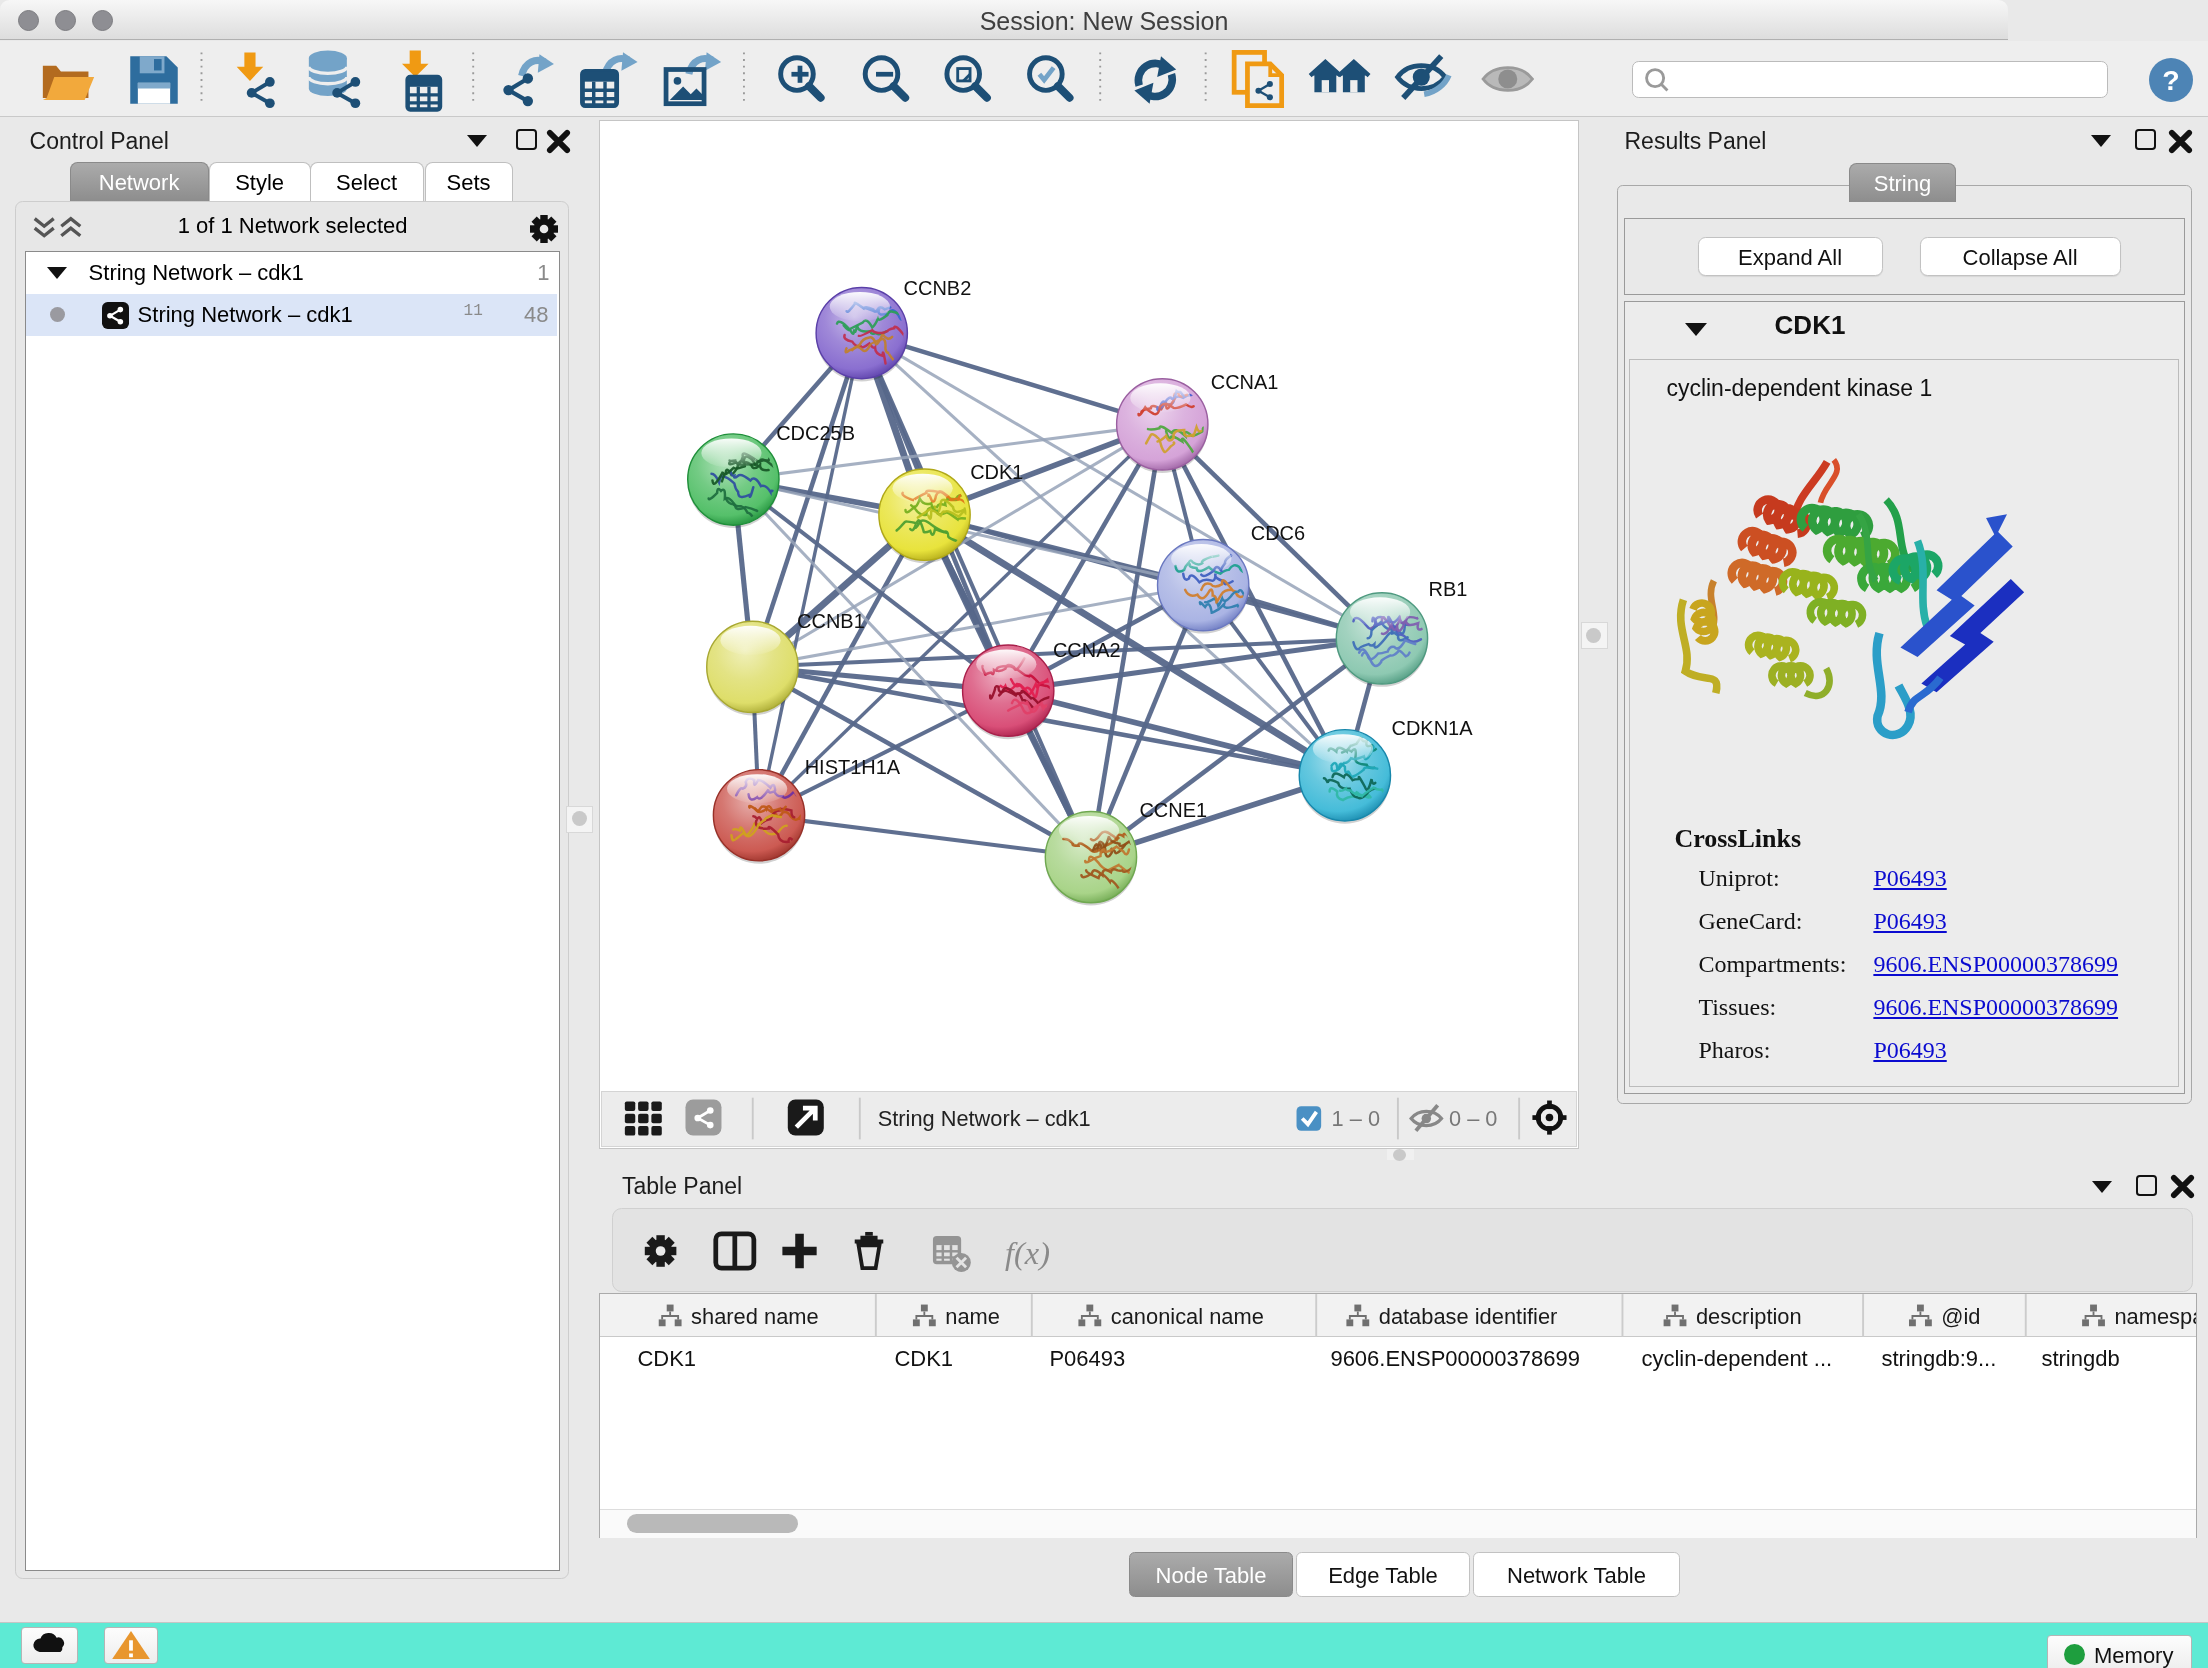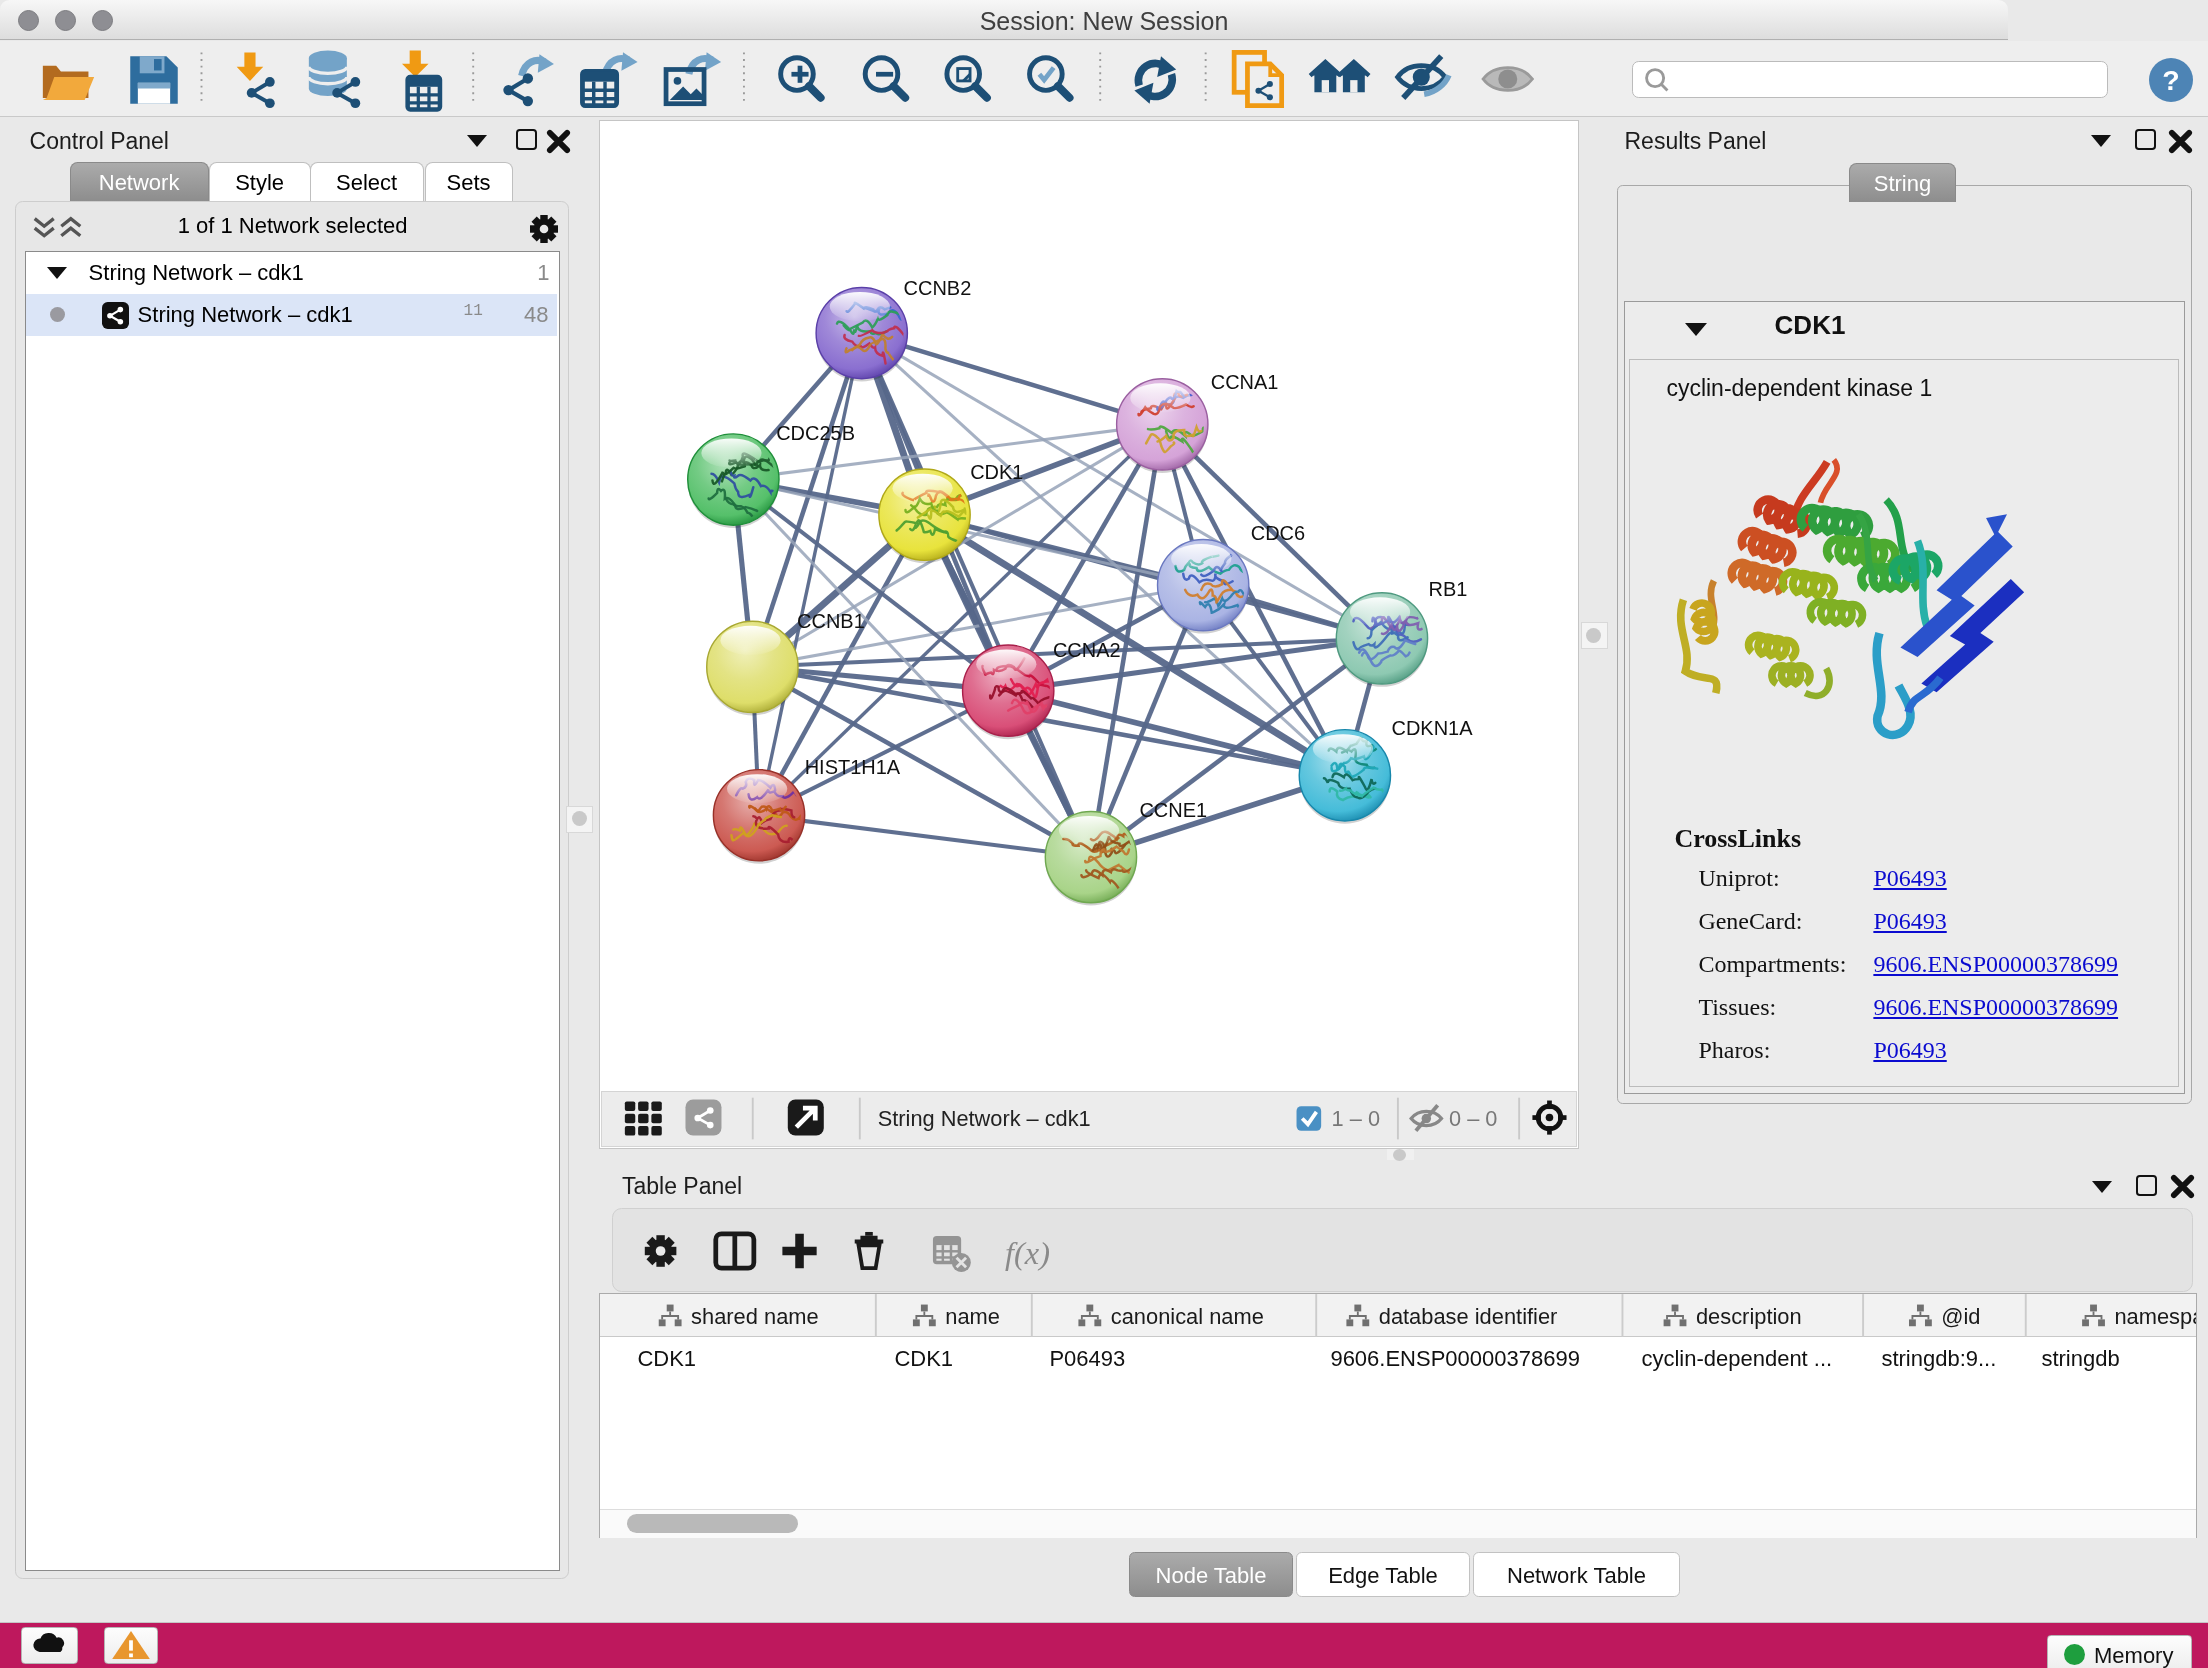--- a/index.html
+++ b/index.html
@@ -547,20 +547,24 @@
 <div class="abs" style="left:1387px;top:1149px;width:27px;height:11.4px;background:#f0f0f0;"></div>
 <div class="abs" style="left:1393px;top:1149px;width:13.3px;height:12.4px;border-radius:50%;background:#c9c9c9;"></div>
 <div class="abs" style="left:1614px;top:118px;width:594px;height:1031px;background:#e9e9e9;">
 <div class="abs paneltitle" style="left:10.5px;top:9.5px;">Results Panel</div>
 <div class="abs ctrl-tri" style="left:477px;top:17px;"></div>
 <div class="abs ctrl-sq" style="left:521px;top:11.4px;"></div>
 <svg width="25" height="25" viewBox="0 0 26 26" style="position:absolute;left:554px;top:10.5px">
       <path d="M4,4 L22,22 M22,4 L4,22" stroke="#111" stroke-width="6" stroke-linecap="round"></path>
     </svg>
 <div class="abs" style="left:2.9px;top:67px;width:575px;height:919px;border:1px solid #a8a8a8;border-radius:5.7px;background:#e9e9e9;">
+<div class="abs" style="left:5.7px;top:32px;width:561px;height:77px;border:1px solid #9a9a9a;background:#e9e9e9;">
+<div class="btn" style="left:73px;top:18px;width:185px;height:39px;line-height:39px;">Expand All</div>
+<div class="btn" style="left:295px;top:18px;width:201px;height:39px;line-height:39px;">Collapse All</div>
+</div>
 <div class="abs" style="left:5.7px;top:115px;width:561px;height:793px;border:1px solid #9a9a9a;background:#ececec;">
 <div class="abs" style="left:60px;top:21px;width:0;height:0;border-left:11.4px solid transparent;border-right:11.4px solid transparent;border-top:13.3px solid #111;"></div>
 <div class="abs" style="left:150px;top:7.6px;font-size:26px;font-weight:bold;color:#111;">CDK1</div>
 <div class="abs" style="left:4.8px;top:57px;width:550px;height:728px;border:1px solid #bbb;background:#ececec;">
 <div class="abs" style="left:36px;top:15px;font-size:23px;color:#111;">cyclin-dependent kinase 1</div>
 <div class="abs" style="left:42px;top:97px;"><svg width="355" height="298" viewBox="0 0 373 313">
               <path d="M163,5 C150,28 132,40 128,66" stroke="#cc3b22" stroke-width="8" fill="none"></path>
               <path d="M170,3 C182,18 160,28 156,48" stroke="#d94f2a" stroke-width="6" fill="none"></path>
               <path d="M92,62 a11,11 0 1,1 11,0 a11,11 0 1,1 11,0 a11,11 0 1,1 11,0 a11,11 0 1,1 11,0" stroke="#c63a1e" stroke-width="9" fill="none" transform="rotate(25 92 62)"></path>
               <path d="M76,96 a11,11 0 1,1 11,0 a11,11 0 1,1 11,0 a11,11 0 1,1 11,0 a11,11 0 1,1 11,0" stroke="#cc4f22" stroke-width="9" fill="none" transform="rotate(20 76 96)"></path>
@@ -696,21 +700,21 @@
 <div class="abs" style="left:1281px;top:8.6px;font-size:22px;color:#111;">stringdb:9...</div>
 <div class="abs" style="left:1441px;top:8.6px;font-size:22px;color:#111;">stringdb</div>
 </div>
 <div class="abs" style="left:0;top:215px;width:1596px;height:28.5px;background:#fafafa;border-top:1px solid #ddd;"></div>
 <div class="abs" style="left:27px;top:220px;width:171px;height:19px;background:#b9b9b9;border-radius:9.5px;"></div>
 </div>
 <div class="abs" style="left:542px;top:390px;width:164px;height:45px;background:linear-gradient(#ababab,#8d8d8d);border:1px solid #8a8a8a;border-radius:5.7px;color:#fff;font-size:22px;text-align:center;line-height:45px;">Node Table</div>
 <div class="abs" style="left:709px;top:390px;width:174px;height:45px;background:#fff;border:1px solid #c2c2c2;border-radius:5.7px;color:#111;font-size:22px;text-align:center;line-height:45px;">Edge Table</div>
 <div class="abs" style="left:886px;top:390px;width:207px;height:45px;background:#fff;border:1px solid #c2c2c2;border-radius:5.7px;color:#111;font-size:22px;text-align:center;line-height:45px;">Network Table</div>
 </div>
-<div class="abs" style="left:0;top:1622px;width:2208px;height:47px;background:#be185d;border-top:1px solid #c5c5c5;">
+<div class="abs" style="left:0;top:1622px;width:2208px;height:47px;background:#5eead4;border-top:1px solid #c5c5c5;">
 <div class="abs" style="left:21px;top:3.8px;width:57px;height:37px;background:linear-gradient(#fdfdfd,#ededed);border:1px solid #b5b5b5;border-radius:3.8px;"></div>
 <svg width="42" height="28.5" viewBox="0 0 44 30" style="position:absolute;left:28.5px;top:7.6px">
       <path d="M11,22 a7,7 0 0 1 1,-14 a9,8 0 0 1 17,-1 a6,6 0 0 1 6,10 a5,5 0 0 1 -2,5 Z" fill="#111"></path>
     </svg>
 <div class="abs" style="left:104px;top:3.8px;width:54px;height:37px;background:linear-gradient(#fdfdfd,#ededed);border:1px solid #b5b5b5;border-radius:3.8px;"></div>
 <svg width="42" height="32" viewBox="0 0 44 34" style="position:absolute;left:110px;top:5.7px">
       <path d="M22,2 L42,32 L2,32 Z" fill="#e8962e"></path>
       <rect x="20" y="12" width="4" height="11" fill="#fff"></rect>
       <rect x="20" y="26" width="4" height="4" fill="#fff"></rect>
     </svg>

